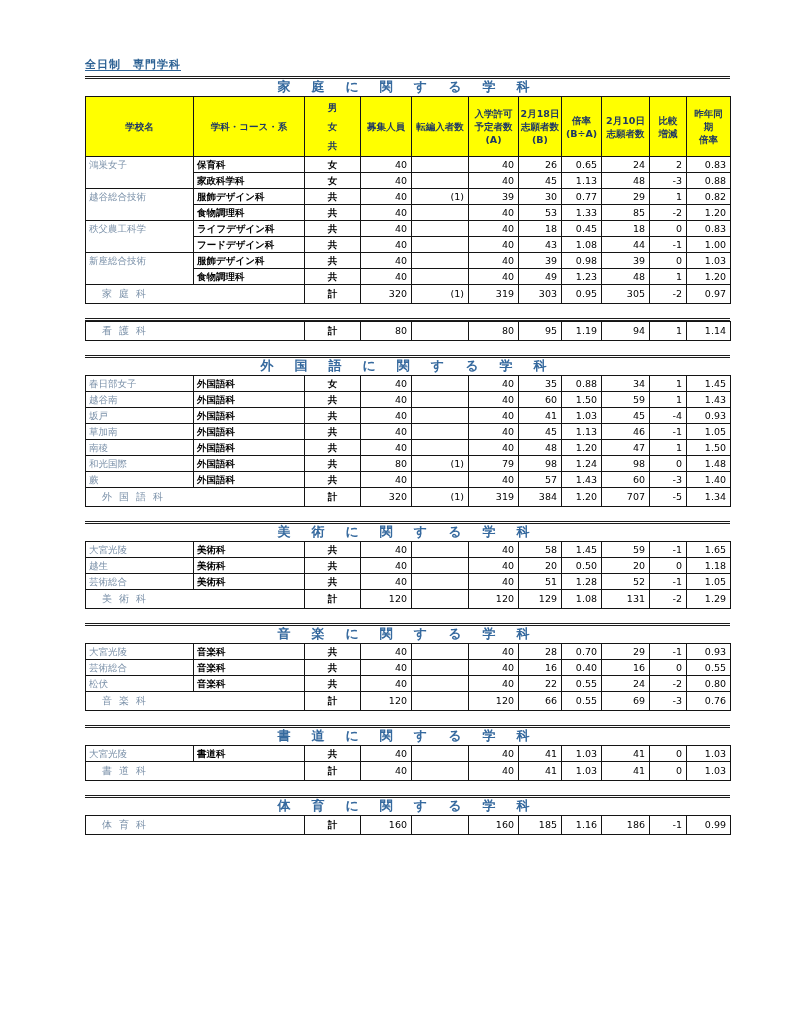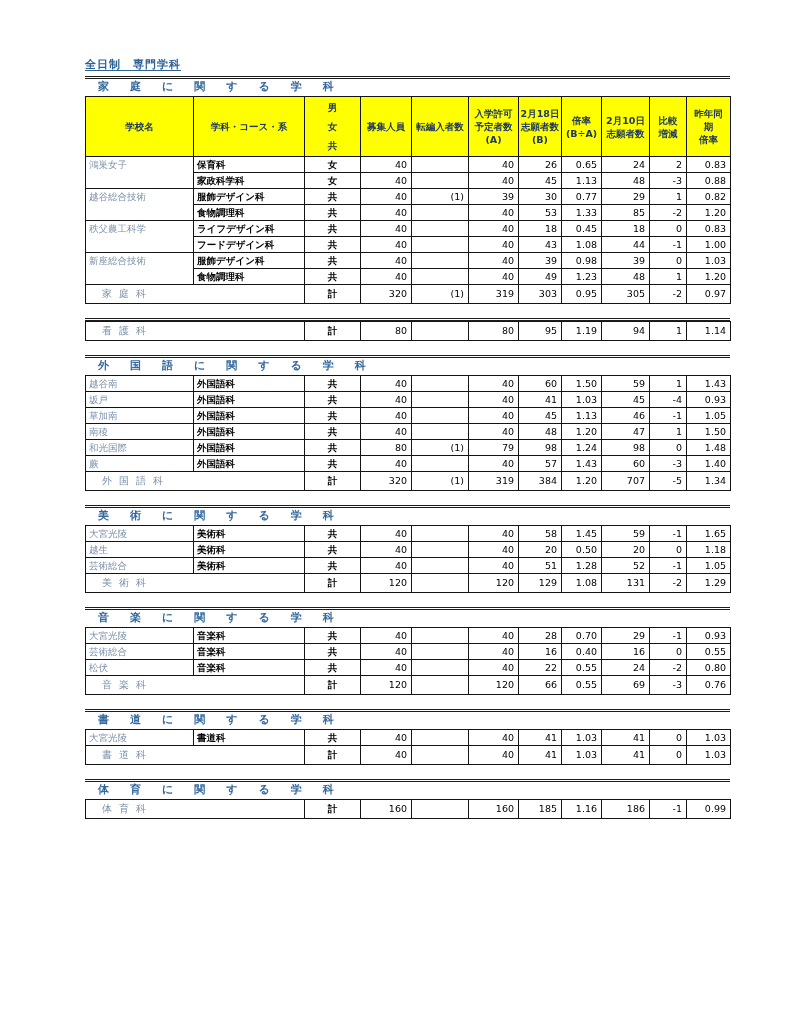--- a/index.html
+++ b/index.html
@@ -14,22 +14,22 @@
   .doc-title {
     color:var(--title-color,#2d6294); font-size:11px; font-weight:bold;
     text-decoration:underline; text-underline-offset:2px;
     letter-spacing:1px; margin:0 0 5px 0; line-height:13px;
   }
 
   .section { border-top:3px double #1d1d1d; margin-top:14px; }
   #sections .section:first-child { margin-top:0; }
 
   .section-title {
-    color:var(--section-title-color,#35699e); font-weight:bold; font-size:11px;
-    letter-spacing:21px; padding:1px 0 2px 13px; line-height:14px; white-space:nowrap;
+    color:var(--section-title-color,#35699e); font-weight:bold; font-size:13px;
+    letter-spacing:21px; padding:1px 0 2px 13px; line-height:14px; white-space:nowrap;text-align:center;
   }
 
   table.data-table { border-collapse:collapse; table-layout:fixed; width:645px; }
   table.data-table td, table.data-table th { border:1px solid #141414; box-sizing:border-box; }
 
   thead th {
     background:var(--header-bg,#ffff00); color:var(--header-text,#1f3864);
     font-weight:bold; font-size:9.5px; line-height:13px; white-space:pre-line;
     text-align:center; vertical-align:middle; height:57px; padding:1px;
   }
@@ -252,20 +252,33 @@
               <col style="width: 57px;">
               <col style="width: 50px;">
               <col style="width: 43px;">
               <col style="width: 40px;">
               <col style="width: 48px;">
               <col style="width: 37px;">
               <col style="width: 44px;">
             </colgroup>
             <tbody>
               <tr>
+                <td class="school">春日部女子</td>
+                <td class="course">外国語科</td>
+                <td class="gender">女</td>
+                <td class="num">40</td>
+                <td class="num"></td>
+                <td class="num">40</td>
+                <td class="num">35</td>
+                <td class="num">0.88</td>
+                <td class="num">34</td>
+                <td class="num">1</td>
+                <td class="num">1.45</td>
+              </tr>
+              <tr>
                 <td class="school">越谷南</td>
                 <td class="course">外国語科</td>
                 <td class="gender">共</td>
                 <td class="num">40</td>
                 <td class="num"></td>
                 <td class="num">40</td>
                 <td class="num">60</td>
                 <td class="num">1.50</td>
                 <td class="num">59</td>
                 <td class="num">1</td>

